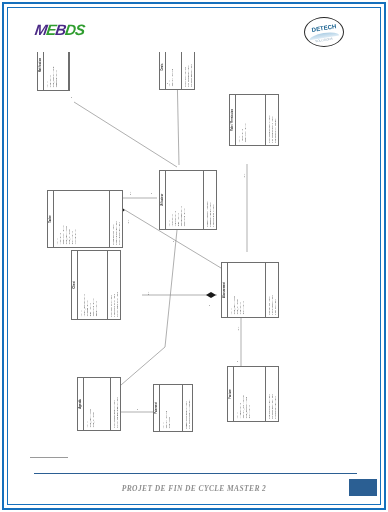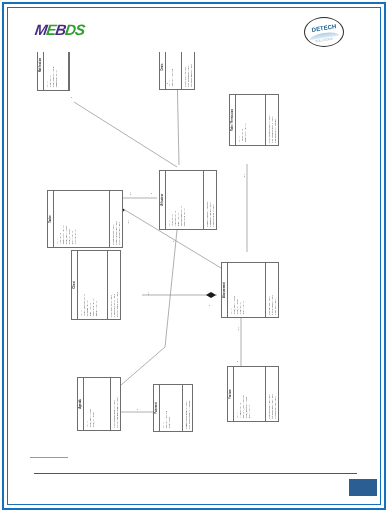--- a/index.html
+++ b/index.html
@@ -377,16 +377,17 @@
     <div class="mult" style="left:228px; top:275px; transform:rotate(-90deg);">0..*</div>
     <div class="mult" style="left:228px; top:308px; transform:rotate(-90deg);">1</div>
     <div class="mult" style="left:128px; top:356px; transform:rotate(-90deg);">1</div>
 
   </div>
 
   <div class="footnote-rule"></div>
 
   <div class="footer">
     <div class="footer-rule"></div>
+    <div class="footer-text">PROJET DE FIN DE CYCLE MASTER 2</div>
     <div class="footer-page"></div>
   </div>
 
 </div>
 
 </body></html>

